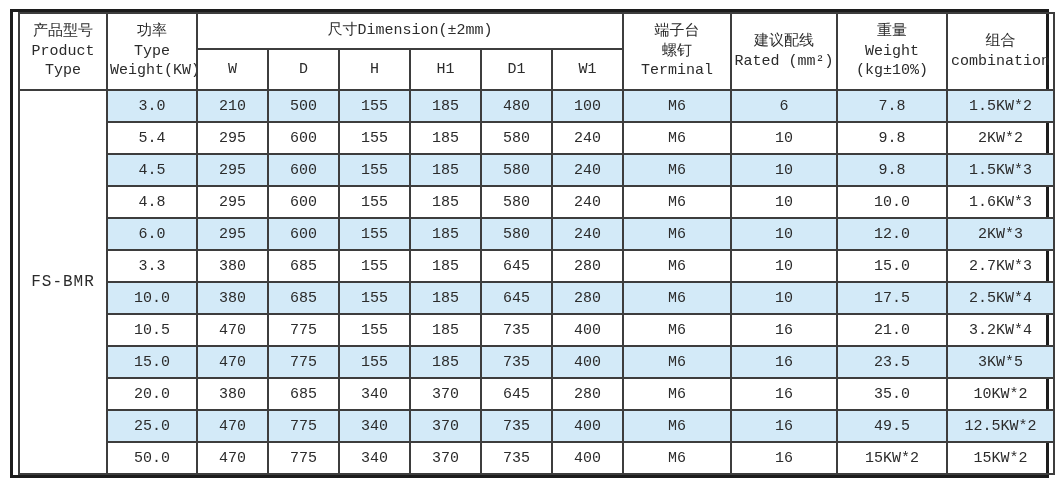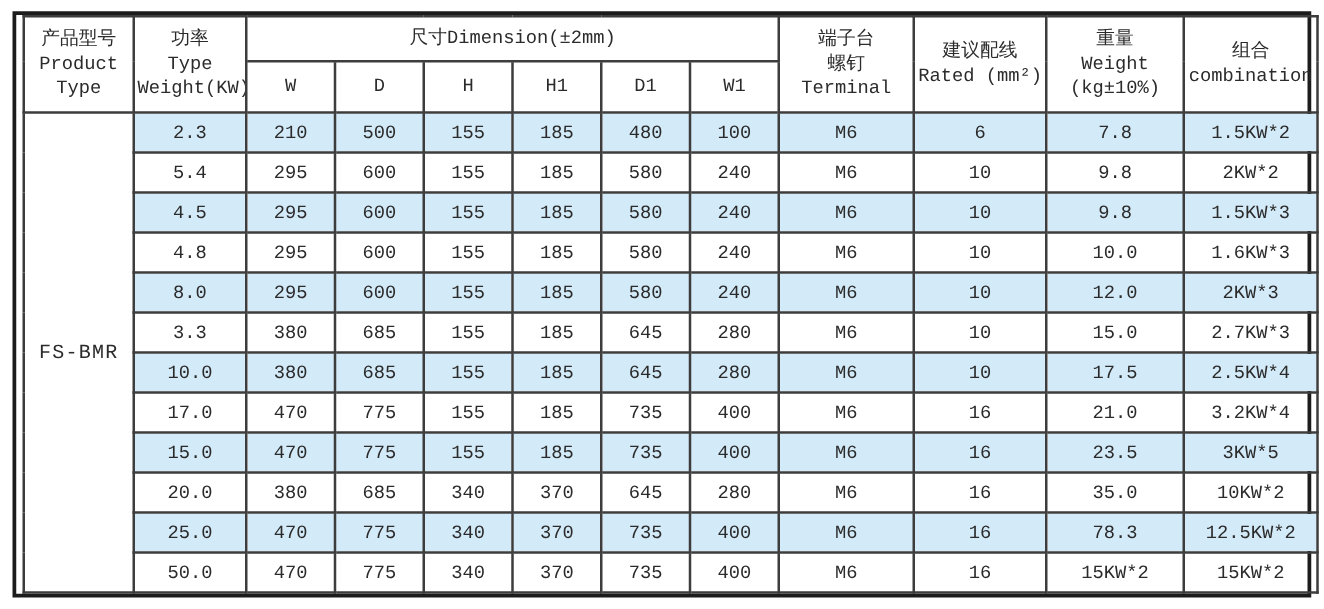--- a/index.html
+++ b/index.html
@@ -108,21 +108,21 @@
           <th>D</th>
           <th>H</th>
           <th>H1</th>
           <th>D1</th>
           <th>W1</th>
         </tr>
       </thead>
       <tbody id="spec-body">
           <tr class="hl">
     <td class="product-cell" rowspan="12">FS-BMR</td>
-            <td>2.3</td>
+            <td>3.0</td>
     <td>210</td>
     <td>500</td>
     <td>155</td>
     <td>185</td>
     <td>480</td>
     <td>100</td>
     <td>M6</td>
     <td>6</td>
     <td>7.8</td>
     <td>1.5KW*2</td>
@@ -160,21 +160,21 @@
     <td>155</td>
     <td>185</td>
     <td>580</td>
     <td>240</td>
     <td>M6</td>
     <td>10</td>
     <td>10.0</td>
     <td>1.6KW*3</td>
   </tr>
           <tr class="hl">
-    <td>8.0</td>
+    <td>6.0</td>
     <td>295</td>
     <td>600</td>
     <td>155</td>
     <td>185</td>
     <td>580</td>
     <td>240</td>
     <td>M6</td>
     <td>10</td>
     <td>12.0</td>
     <td>2KW*3</td>
@@ -199,21 +199,21 @@
     <td>155</td>
     <td>185</td>
     <td>645</td>
     <td>280</td>
     <td>M6</td>
     <td>10</td>
     <td>17.5</td>
     <td>2.5KW*4</td>
   </tr>
           <tr>
-    <td>17.0</td>
+    <td>10.5</td>
     <td>470</td>
     <td>775</td>
     <td>155</td>
     <td>185</td>
     <td>735</td>
     <td>400</td>
     <td>M6</td>
     <td>16</td>
     <td>21.0</td>
     <td>3.2KW*4</td>
@@ -247,21 +247,21 @@
           <tr class="hl">
     <td>25.0</td>
     <td>470</td>
     <td>775</td>
     <td>340</td>
     <td>370</td>
     <td>735</td>
     <td>400</td>
     <td>M6</td>
     <td>16</td>
-    <td>78.3</td>
+    <td>49.5</td>
     <td>12.5KW*2</td>
   </tr>
           <tr>
     <td>50.0</td>
     <td>470</td>
     <td>775</td>
     <td>340</td>
     <td>370</td>
     <td>735</td>
     <td>400</td>

